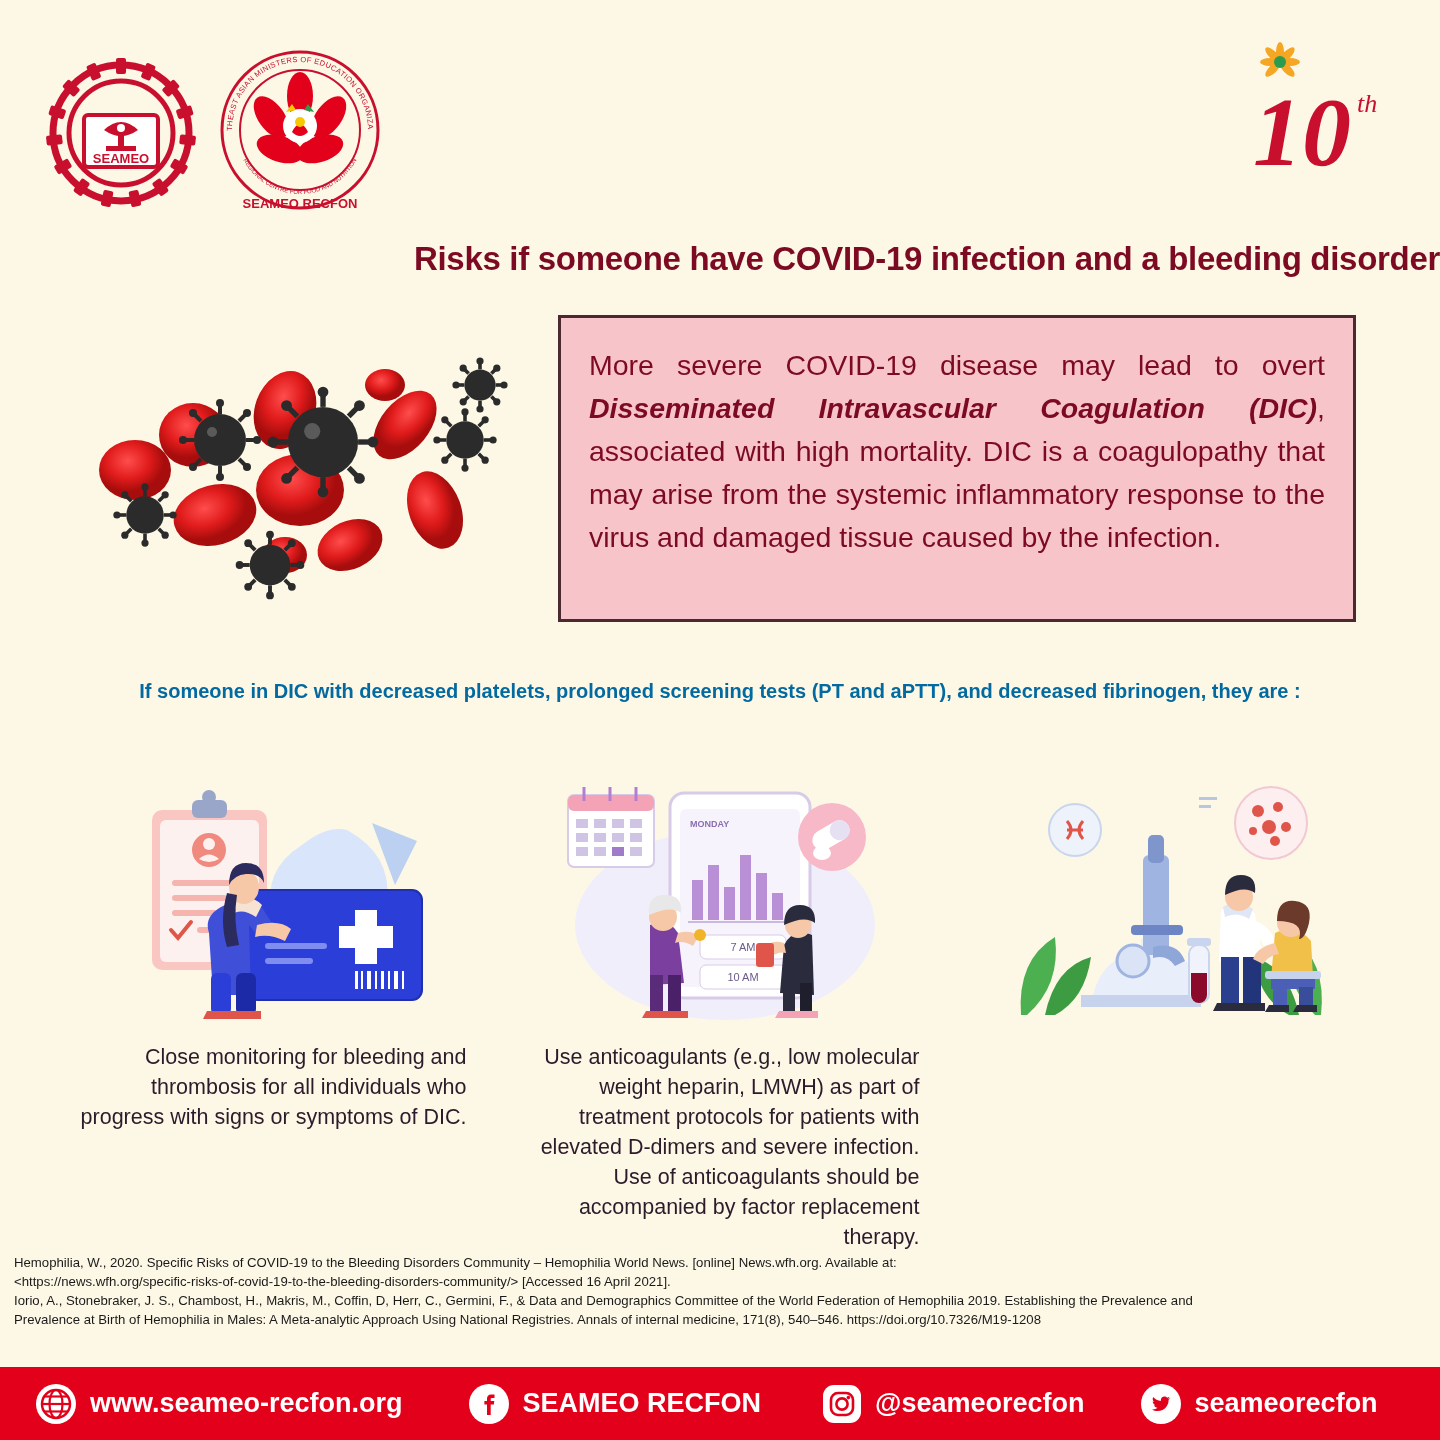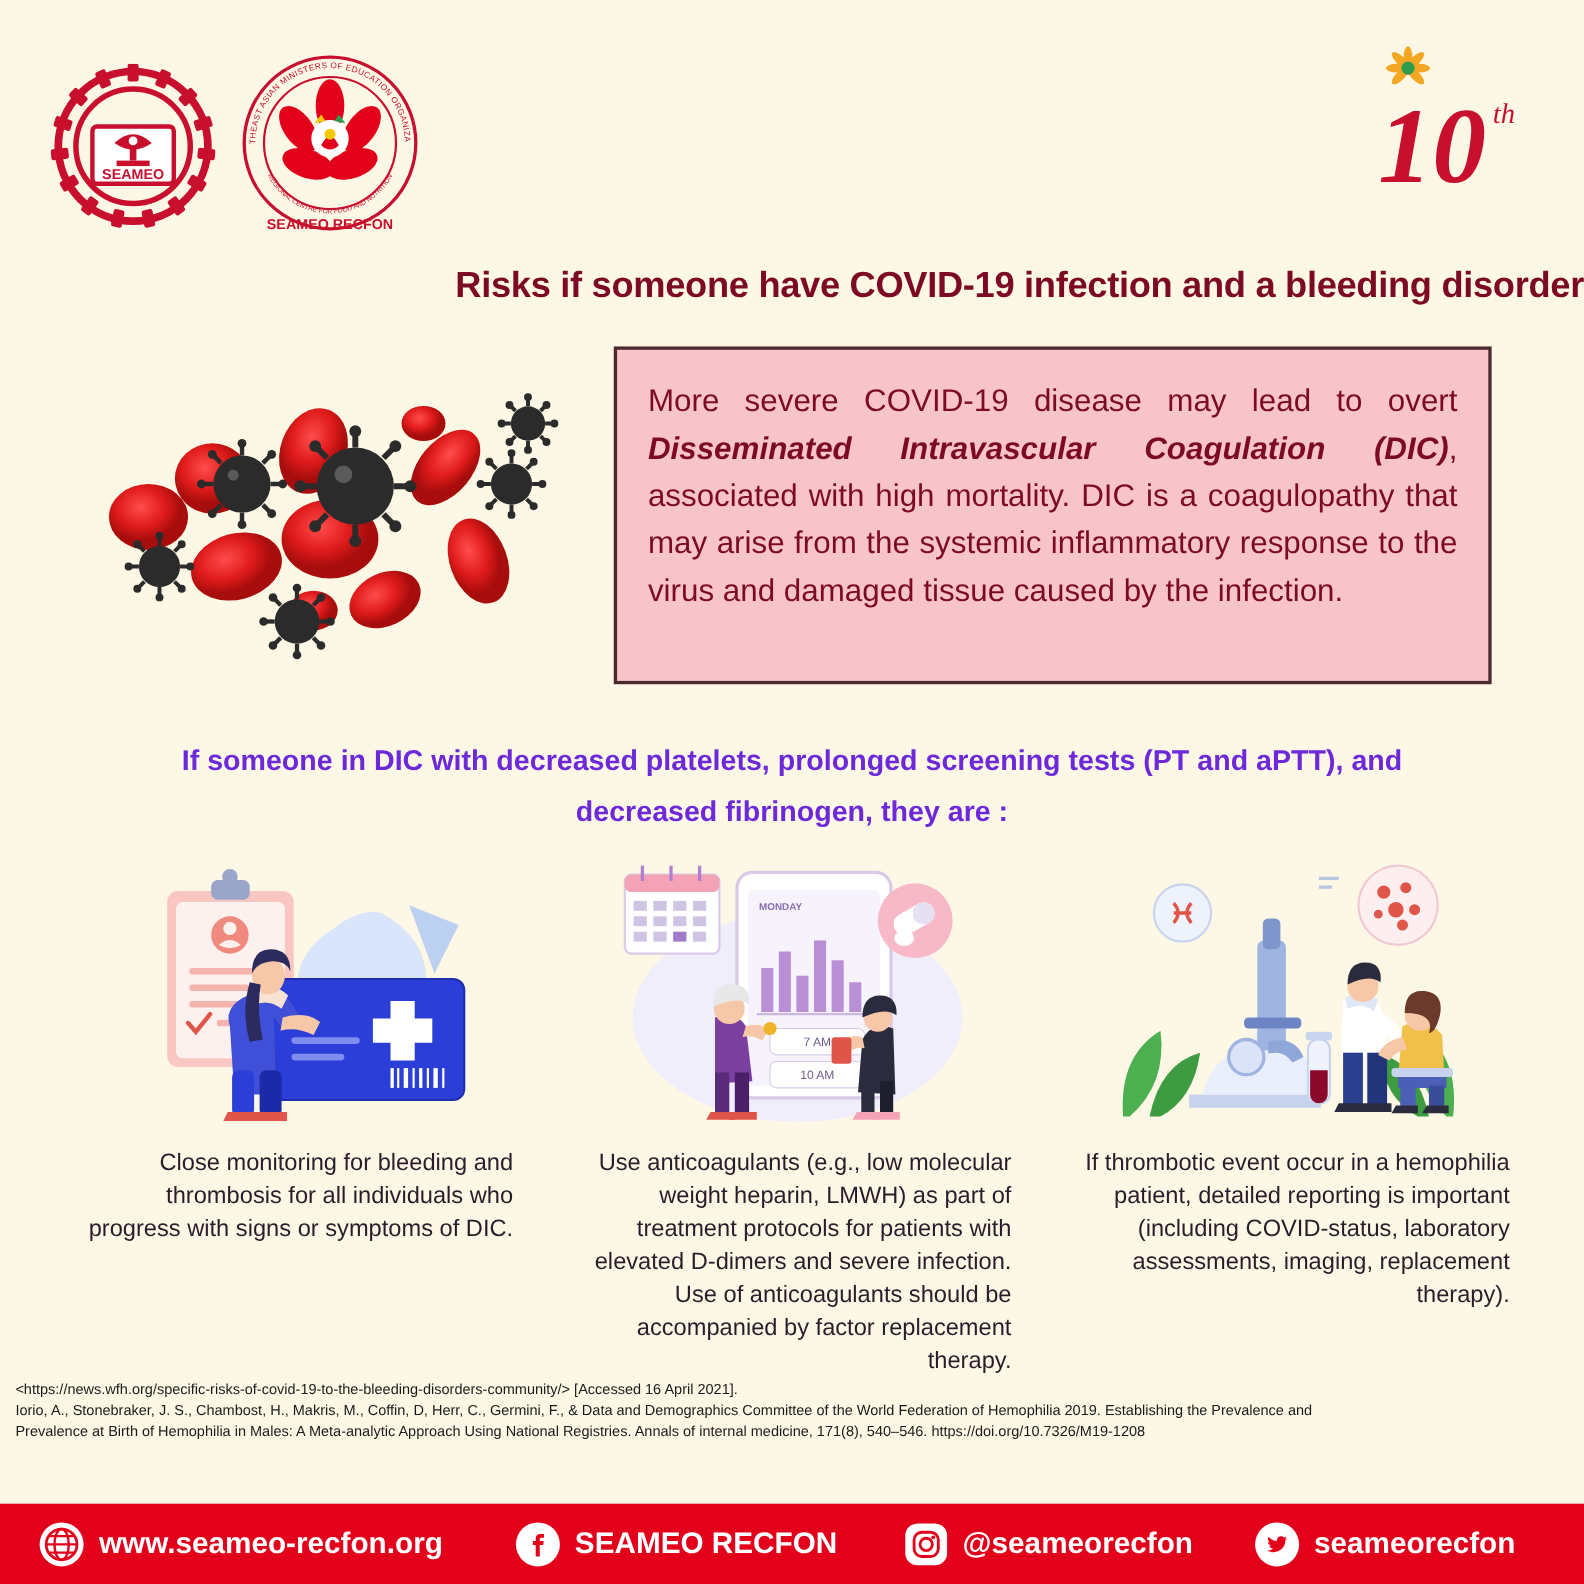--- a/index.html
+++ b/index.html
@@ -36,22 +36,22 @@
     background:#f7c5c9; border:3px solid #4a2a30;
     padding:26px 28px 10px 28px;
     font-size:28.5px; line-height:43px; color:#7d0a23;
     text-align:justify; text-justify:inter-word;
   }
   .callout b { font-weight:bold;font-style:italic; }
 
   .title-2 {
     position:absolute; top:668px; left:120px; width:1200px;
     text-align:center;
-    font-size:26px; font-weight:bold; line-height:46px;
-    color:#6d28d9;
+    font-size:20px; font-weight:bold; line-height:46px;
+    color:#0369a1;
   }
 
   
   .cols { position:absolute; top:775px; left:40px; width:1360px; height:450px; display:flex; }
   .col { width:453px; display:flex; flex-direction:column; align-items:center; }
   .col-art { width:340px; height:245px; position:relative; }
   .col-text {
     margin-top:22px; width:400px; text-align:right;
     font-size:21.5px; line-height:30px; color:#2c1b2a;
   }
@@ -544,25 +544,25 @@
           <path d="M268 200 h44 v14 h-44z" fill="#4a5fb5"></path>
           <rect x="270" y="212" width="14" height="22" fill="#4a5fb5"></rect>
           <rect x="296" y="212" width="14" height="22" fill="#3a4d9b"></rect>
           <path d="M266 230 h20 v7 h-24z" fill="#2b2b3e"></path>
           <path d="M294 230 h20 v7 h-24z" fill="#2b2b3e"></path>
           <path d="M272 168 q-18 4 -22 16 l10 5 q6 -9 16 -10z" fill="#f6c8a8"></path>
           <rect x="262" y="196" width="56" height="8" rx="3" fill="#c7d3ec"></rect>
         </g>
       </svg>
     </div>
-    <div class="col-text">If thrombotic event occur in a hemophilia patient, detailed reporting is important (including COVID-status, laboratory assessments, imaging, replacement therapy).</div>
   </div>
 </div>
 
 <div class="reference">
+  <div>Hemophilia, W., 2020. Specific Risks of COVID-19 to the Bleeding Disorders Community – Hemophilia World News. [online] News.wfh.org. Available at:</div>
   <div>&lt;https://news.wfh.org/specific-risks-of-covid-19-to-the-bleeding-disorders-community/&gt; [Accessed 16 April 2021].</div>
   <div>Iorio, A., Stonebraker, J. S., Chambost, H., Makris, M., Coffin, D, Herr, C., Germini, F., &amp; Data and Demographics Committee of the World Federation of Hemophilia 2019. Establishing the Prevalence and</div>
   <div>Prevalence at Birth of Hemophilia in Males: A Meta-analytic Approach Using National Registries. Annals of internal medicine, 171(8), 540–546. https://doi.org/10.7326/M19-1208</div>
 </div>
 
 <div class="footer">
 
   <div class="f-item f-1">
     <span class="circle-ico">
       <svg width="32" height="32" viewBox="0 0 32 32">

